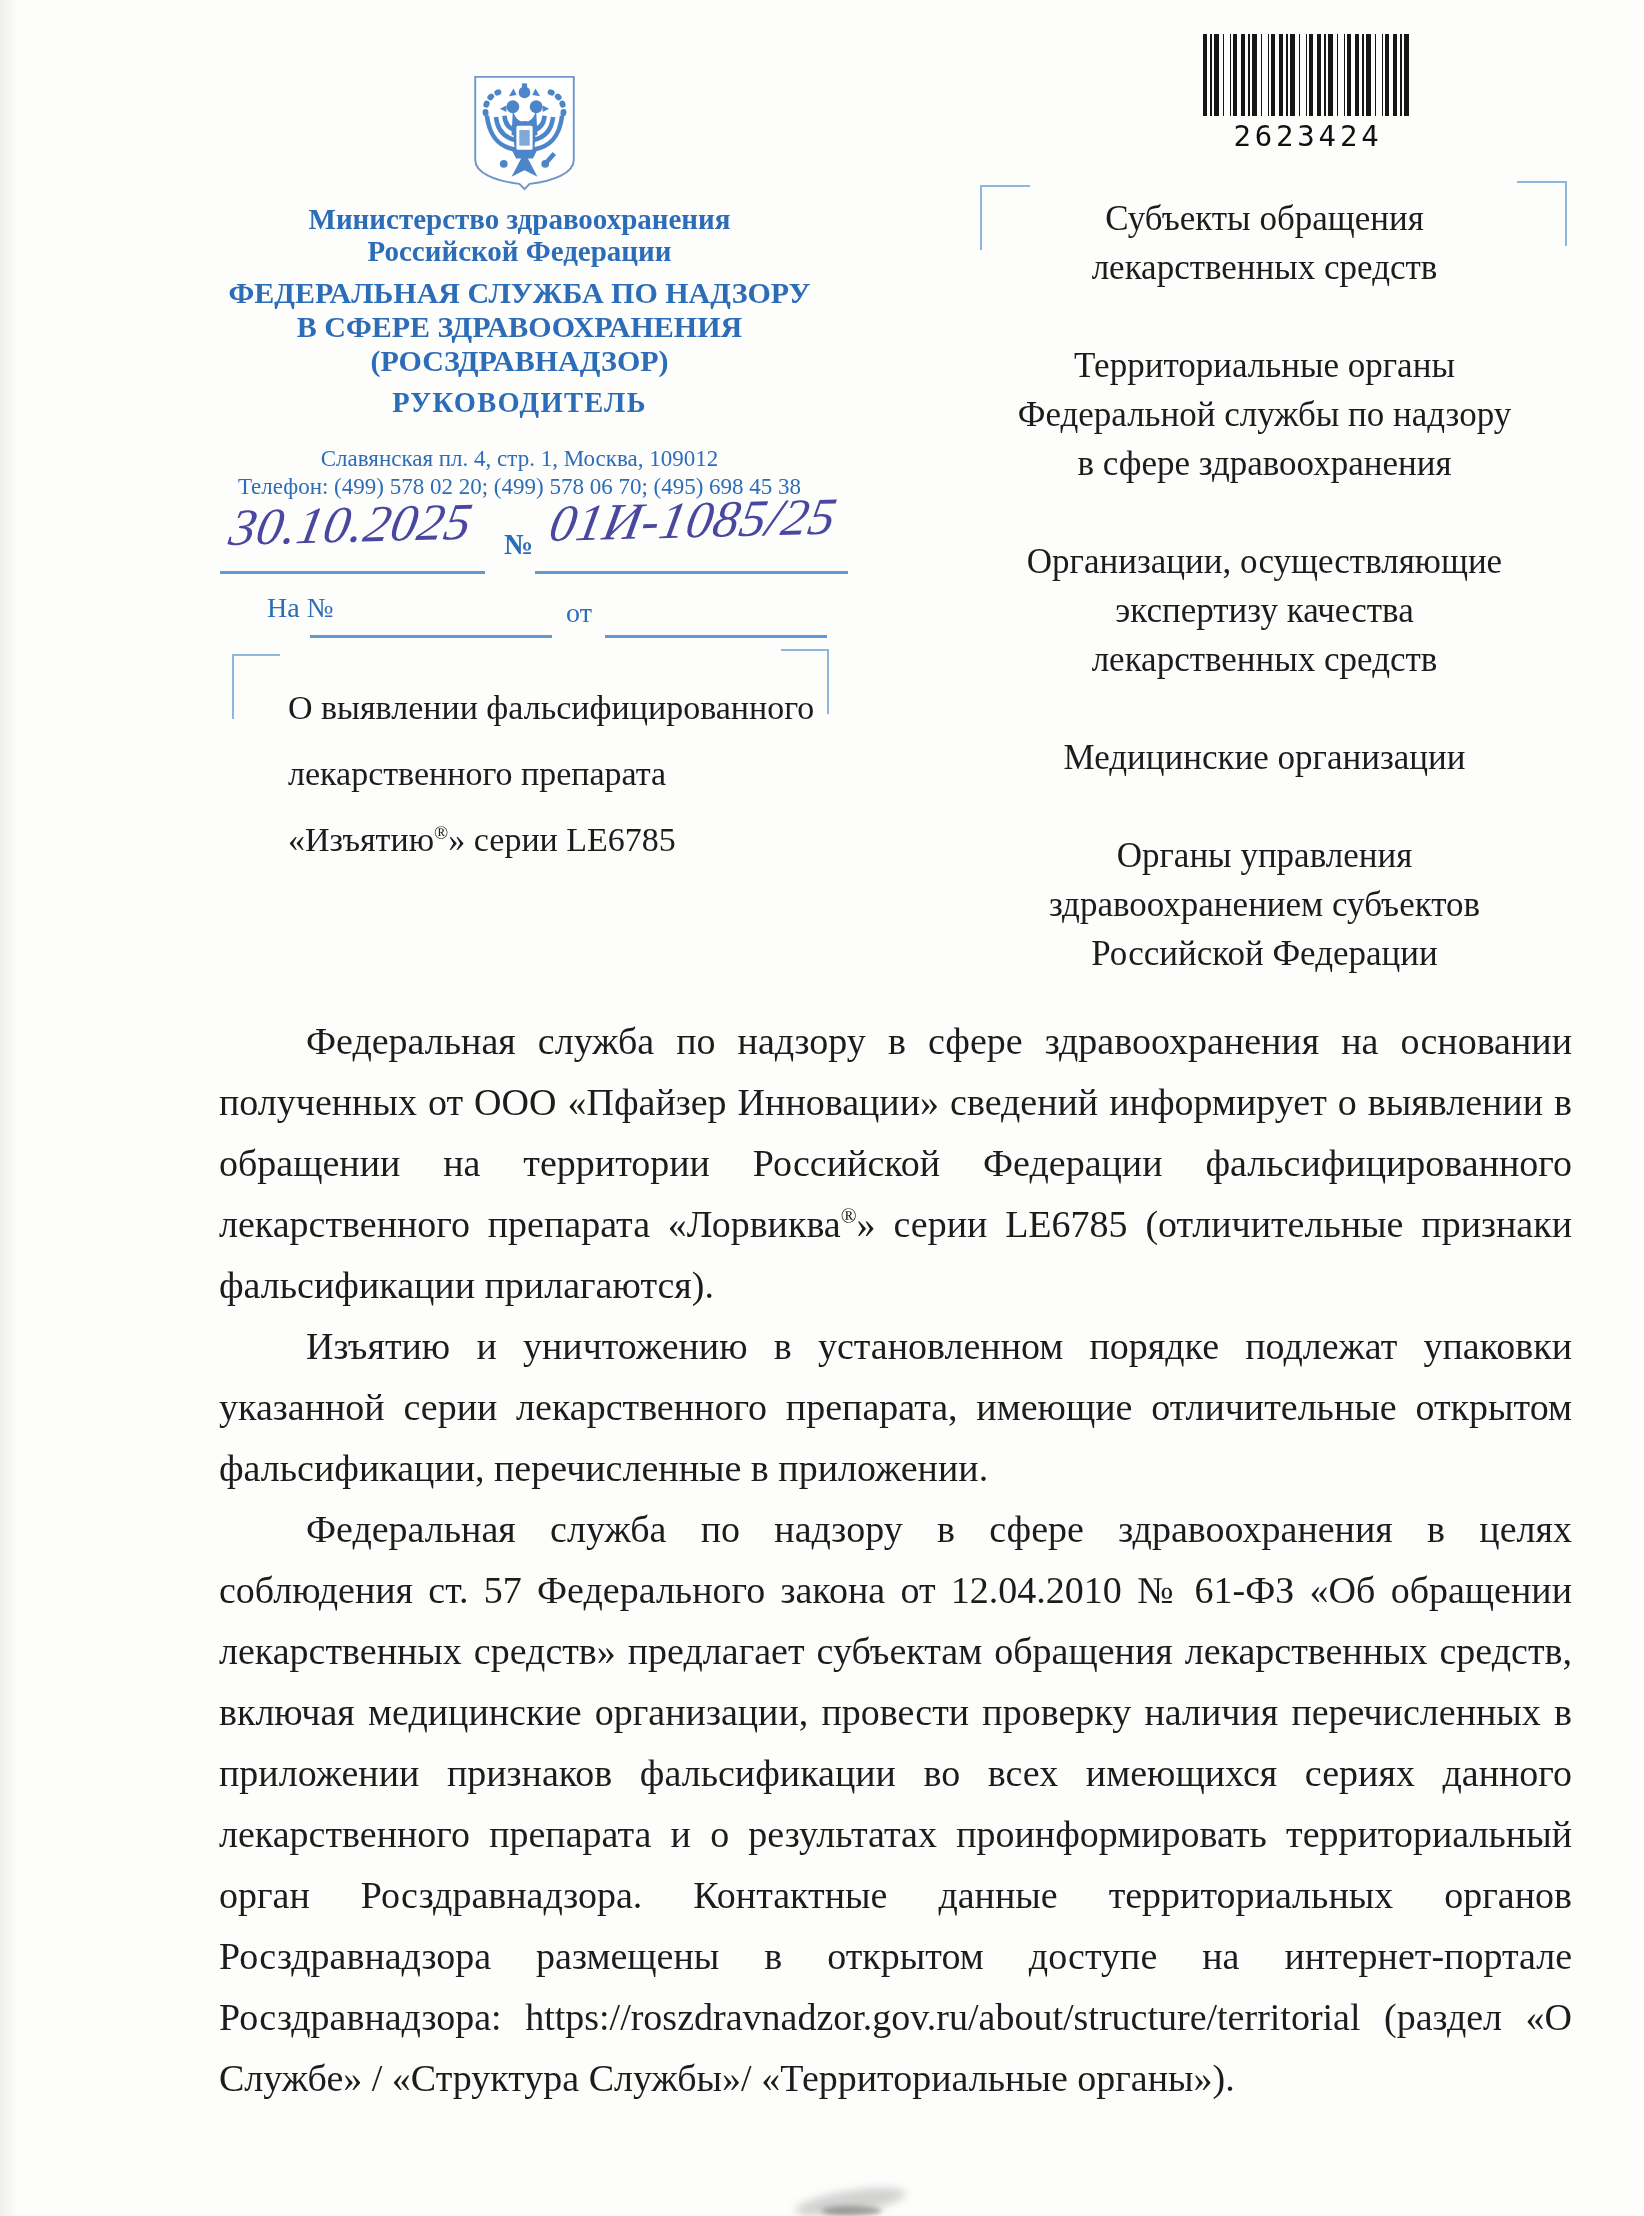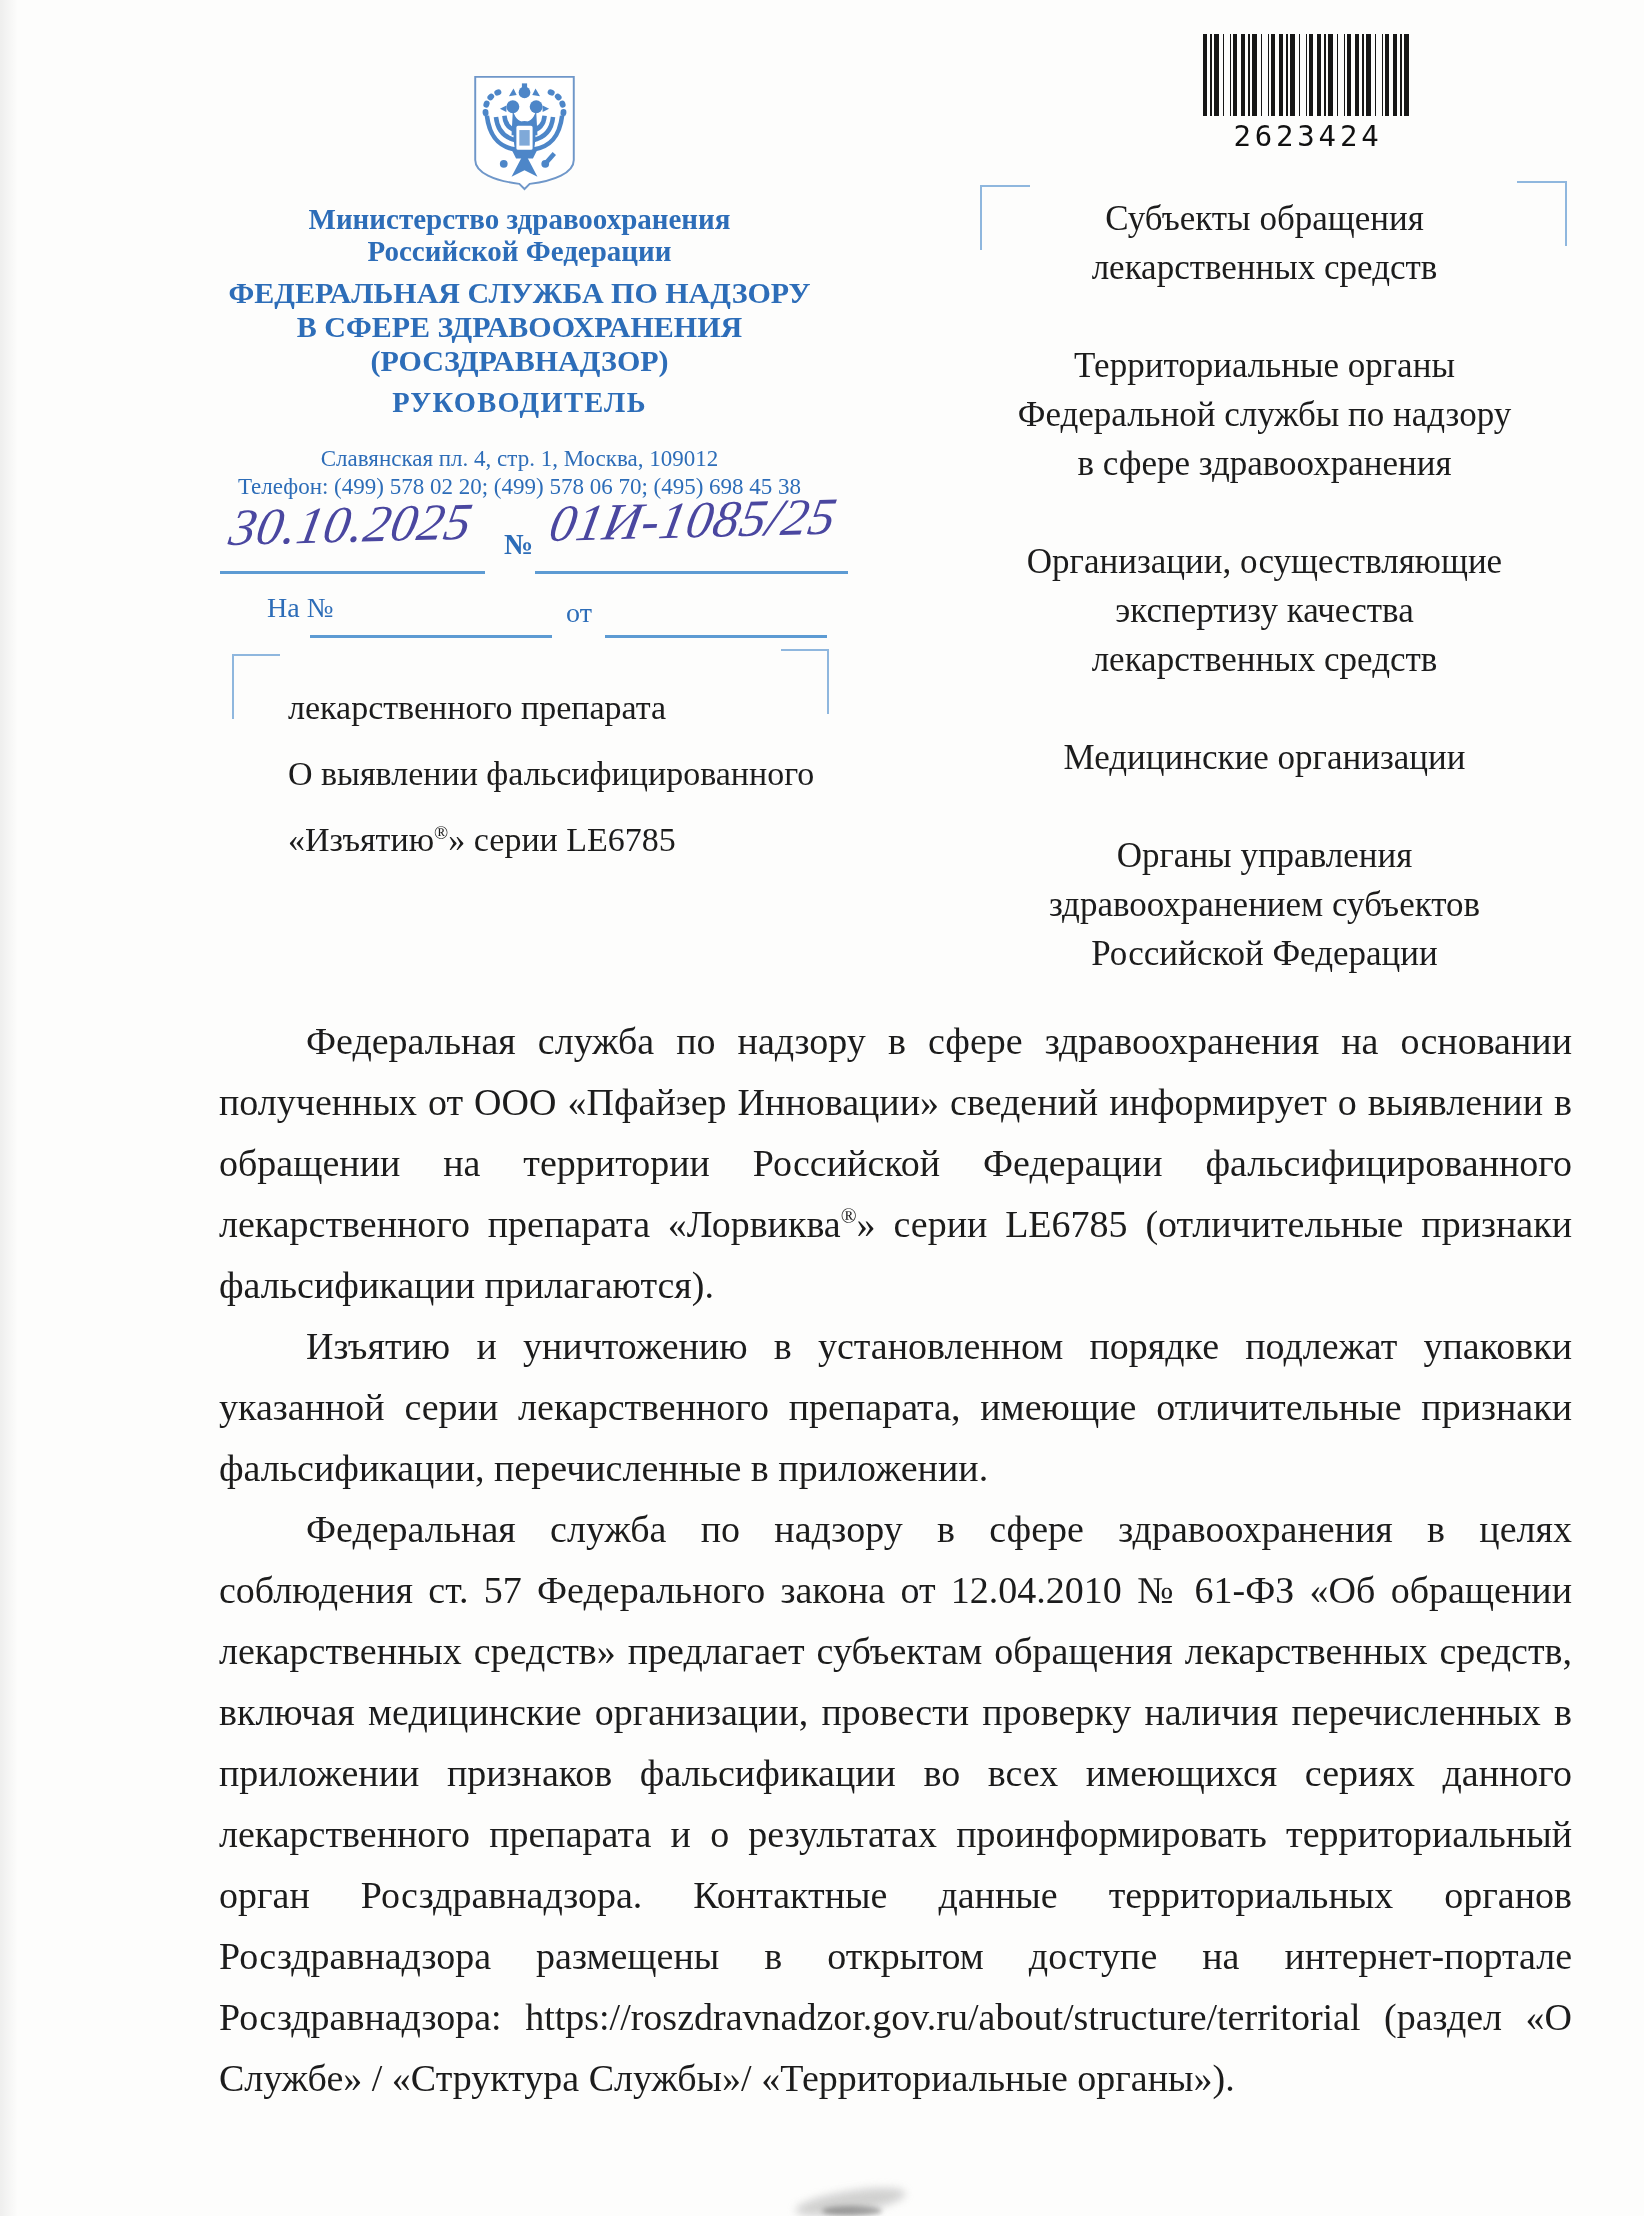--- a/index.html
+++ b/index.html
@@ -140,22 +140,22 @@
   <div class="abs uline u2"></div>
 
   <div class="abs ref-label ref-na">На №</div>
   <div class="abs uline ra"></div>
   <div class="abs ref-label ref-ot">от</div>
   <div class="abs uline rb"></div>
 
   <div class="abs corner tl subj-tl"></div>
   <div class="abs corner tr subj-tr"></div>
   <div class="abs subject">
+    <div>О выявлении фальсифицированного</div>
     <div>лекарственного препарата</div>
-    <div>О выявлении фальсифицированного</div>
     <div><span>«Изъятию</span><sup class="reg-mark">®</sup><span>» серии LE6785</span></div>
   </div>
 
   <div class="abs corner tl rec-tl"></div>
   <div class="abs corner tr rec-tr"></div>
   <div class="abs recipients">
 
       <div class="recipient">Субъекты обращения
 лекарственных средств</div>
 
@@ -169,18 +169,18 @@
 
       <div class="recipient">Медицинские организации</div>
 
       <div class="recipient">Органы управления
 здравоохранением субъектов
 Российской Федерации</div>
     </div>
 
   <div class="abs body-text">
     <p><span>Федеральная служба по надзору в сфере здравоохранения на основании полученных от ООО «Пфайзер Инновации» сведений информирует о выявлении в обращении на территории Российской Федерации фальсифицированного лекарственного препарата «Лорвиква</span><sup class="reg-mark">®</sup><span>» серии LE6785 (отличительные признаки фальсификации прилагаются).</span></p>
-    <p>Изъятию и уничтожению в установленном порядке подлежат упаковки указанной серии лекарственного препарата, имеющие отличительные признаки фальсификации, перечисленные в приложении.</p>
+    <p>Изъятию и уничтожению в установленном порядке подлежат упаковки указанной серии лекарственного препарата, имеющие отличительные открытом фальсификации, перечисленные в приложении.</p>
     <p>Федеральная служба по надзору в сфере здравоохранения в целях соблюдения ст. 57 Федерального закона от 12.04.2010 № 61-ФЗ «Об обращении лекарственных средств» предлагает субъектам обращения лекарственных средств, включая медицинские организации, провести проверку наличия перечисленных в приложении признаков фальсификации во всех имеющихся сериях данного лекарственного препарата и о результатах проинформировать территориальный орган Росздравнадзора. Контактные данные территориальных органов Росздравнадзора размещены в открытом доступе на интернет-портале Росздравнадзора: https://roszdravnadzor.gov.ru/about/structure/territorial (раздел «О Службе» / «Структура Службы»/ «Территориальные органы»).</p>
   </div>
 
 </div>
 
 
 </body></html>

